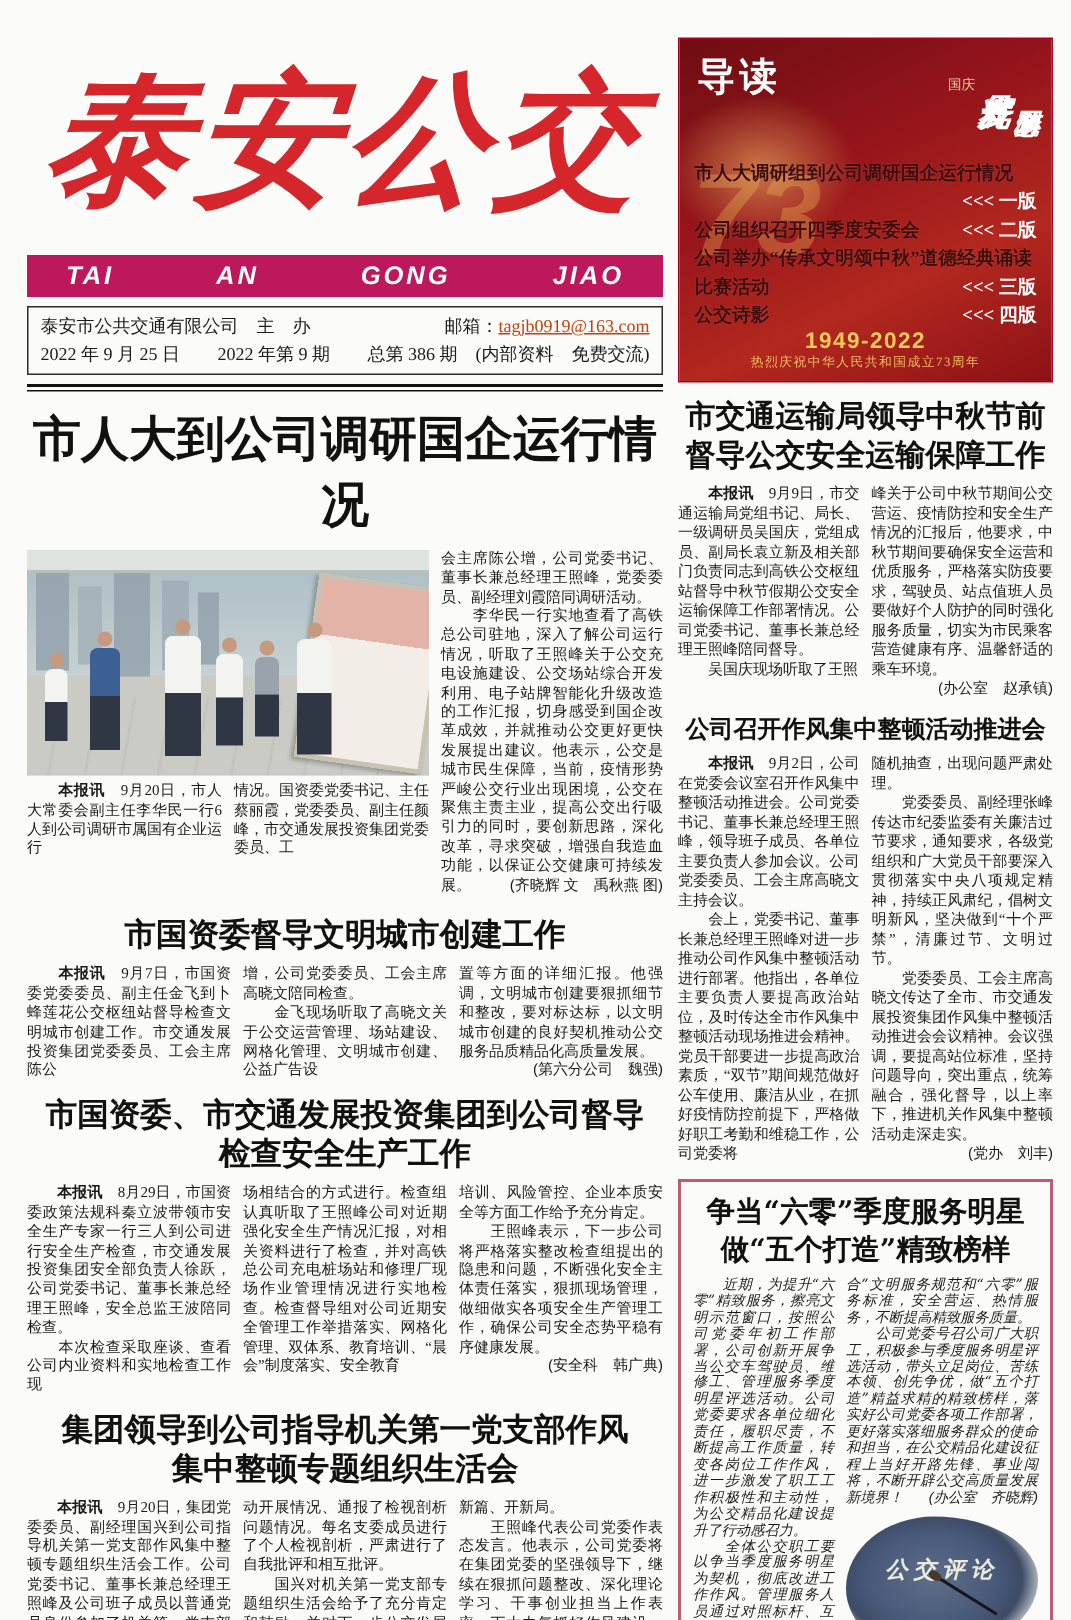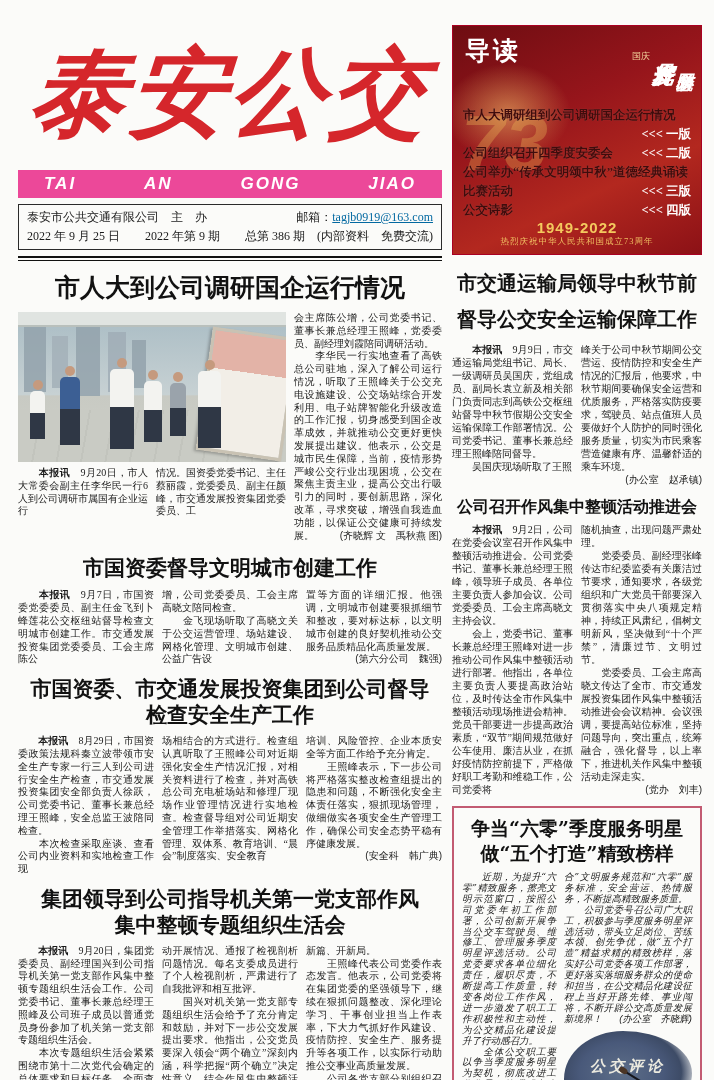--- a/index.html
+++ b/index.html
@@ -7,33 +7,33 @@
        font-family:"Liberation Serif","DejaVu Serif",serif;color:#1a1a1a;}
   .page{position:absolute;inset:0;}
   .leftcol{position:absolute;left:18px;top:22px;width:424px;}
   .rightcol{position:absolute;left:452px;top:25px;width:250px;}
 
   
   .callig{height:142px;display:flex;align-items:center;justify-content:center;
           color:#d5262b;font-size:96px;font-weight:bold;font-style:italic;
           font-family:"DejaVu Serif","Liberation Serif",serif;
           letter-spacing:4px;transform:skewX(-4deg);line-height:1;}
-  .bluebar{height:28px;background:#ec4899;display:flex;align-items:center;
+  .bluebar{height:28px;background:#be185d;display:flex;align-items:center;
            justify-content:space-between;padding:0 26px;margin-top:6px;}
   .bluebar span{color:#fff;font-style:italic;font-weight:bold;font-size:17px;
                 font-family:"Liberation Sans","DejaVu Sans",sans-serif;letter-spacing:2px;}
   .infobox{border:1px solid #2b2b2b;margin-top:6px;padding:3px 8px;font-size:12px;line-height:19px;}
   .inforow{display:flex;justify-content:space-between;}
-  .email{text-decoration:underline;color:#0369a1;}
+  .email{text-decoration:underline;color:#c2410c;}
   .doublerule{margin-top:6px;height:2px;border-top:2px solid #111;border-bottom:1px solid #111;}
 
   
   .h1{font-family:"Liberation Sans","DejaVu Sans",sans-serif;font-weight:bold;
       text-align:center;margin:10px 0 8px 0;white-space:pre-line;color:#111;}
-  #a1 .h1{font-size:25px;}
+  #a1 .h1{font-size:32px;}
   #a2 .h1{font-size:21px;margin:12px 0 7px;}
   #a3 .h1,#a4 .h1{font-size:21px;line-height:26px;margin:10px 0 7px;}
   .cols{display:flex;gap:8px;align-items:flex-start;}
   .coltext{flex:1;font-size:10px;line-height:12.8px;text-align:justify;white-space:pre-line;}
   .lede{font-weight:bold;font-family:"Liberation Sans","DejaVu Sans",sans-serif;}
   .sig{font-weight:normal;float:right;font-family:"Liberation Sans","DejaVu Sans",sans-serif;}
 
   
   .a1body{display:flex;gap:8px;align-items:flex-start;}
   .a1left{width:268px;flex:none;}
@@ -74,21 +74,21 @@
   .g-row .t{color:#3f0c0c;text-shadow:0 0 1px rgba(255,255,255,.2);}
   .g-row .p{color:#ffffff;white-space:nowrap;margin-left:auto;}
   .guide-foot{position:absolute;left:0;right:0;bottom:6px;text-align:center;}
   .guide-foot .yrs{color:#f4c95e;font-size:15px;font-weight:bold;letter-spacing:1px;
                    font-family:"Liberation Sans","DejaVu Sans",sans-serif;}
   .guide-foot .ann{color:#f0bf62;font-size:8.5px;letter-spacing:1px;}
 
   
   .rh{font-family:"Liberation Sans","DejaVu Sans",sans-serif;font-weight:bold;text-align:center;
       white-space:pre-line;color:#111;}
-  #ra .rh{font-size:20px;line-height:36px;margin:10px 0 6px;}
+  #ra .rh{font-size:20px;line-height:26px;margin:10px 0 6px;}
   #rb .rh{font-size:16px;line-height:21px;margin:10px 0 6px;}
   .rcols{display:flex;gap:8px;align-items:flex-start;}
   .rcols .coltext{font-size:10px;line-height:13px;}
 
   
   .fbox{border:2px solid #c25b72;margin-top:10px;padding:6px 8px 8px;position:relative;}
   .fbox .fh{font-family:"DejaVu Serif","Liberation Serif",serif;font-weight:bold;font-size:19px;
             line-height:25px;text-align:center;white-space:pre-line;color:#111;margin:2px 0 6px;}
   .fbox .coltext{font-size:9.5px;line-height:10.9px;font-style:italic;
                  font-family:"DejaVu Serif","Liberation Serif",serif;}

